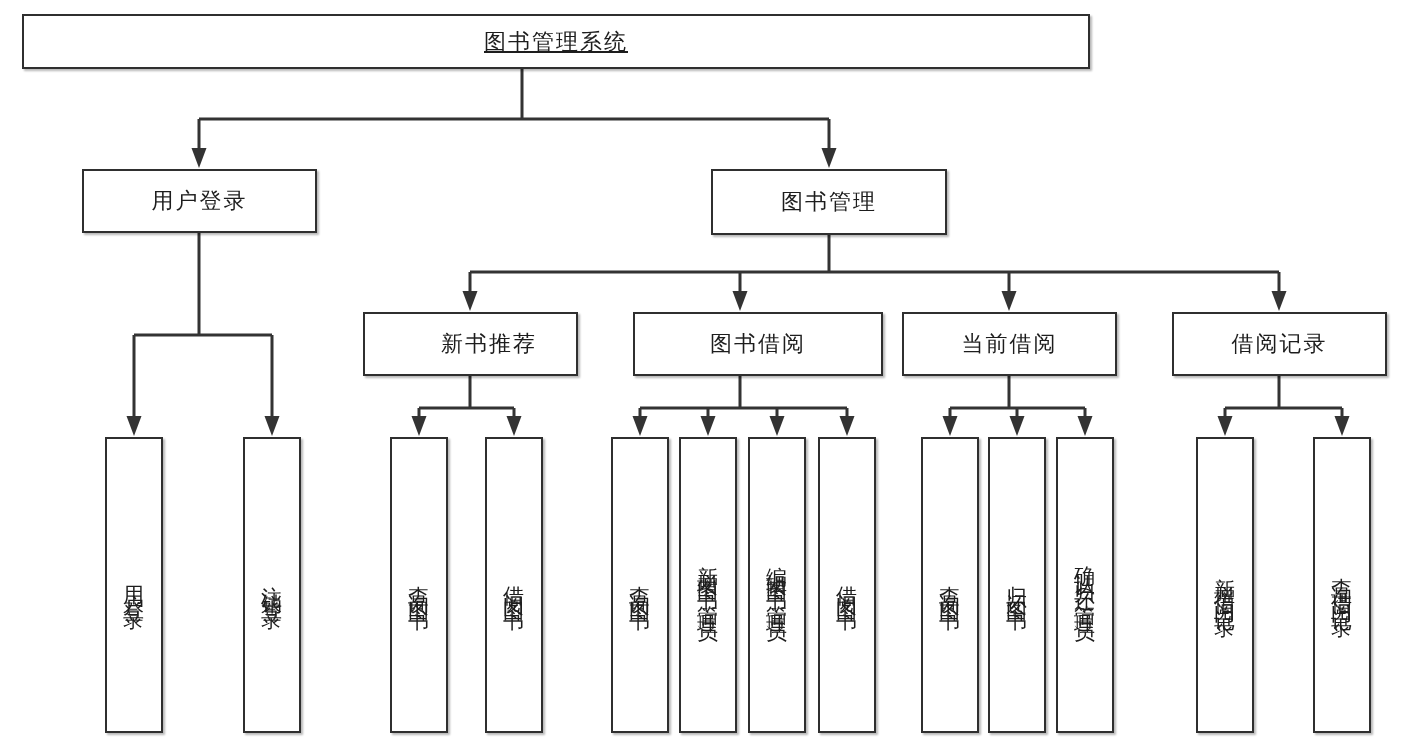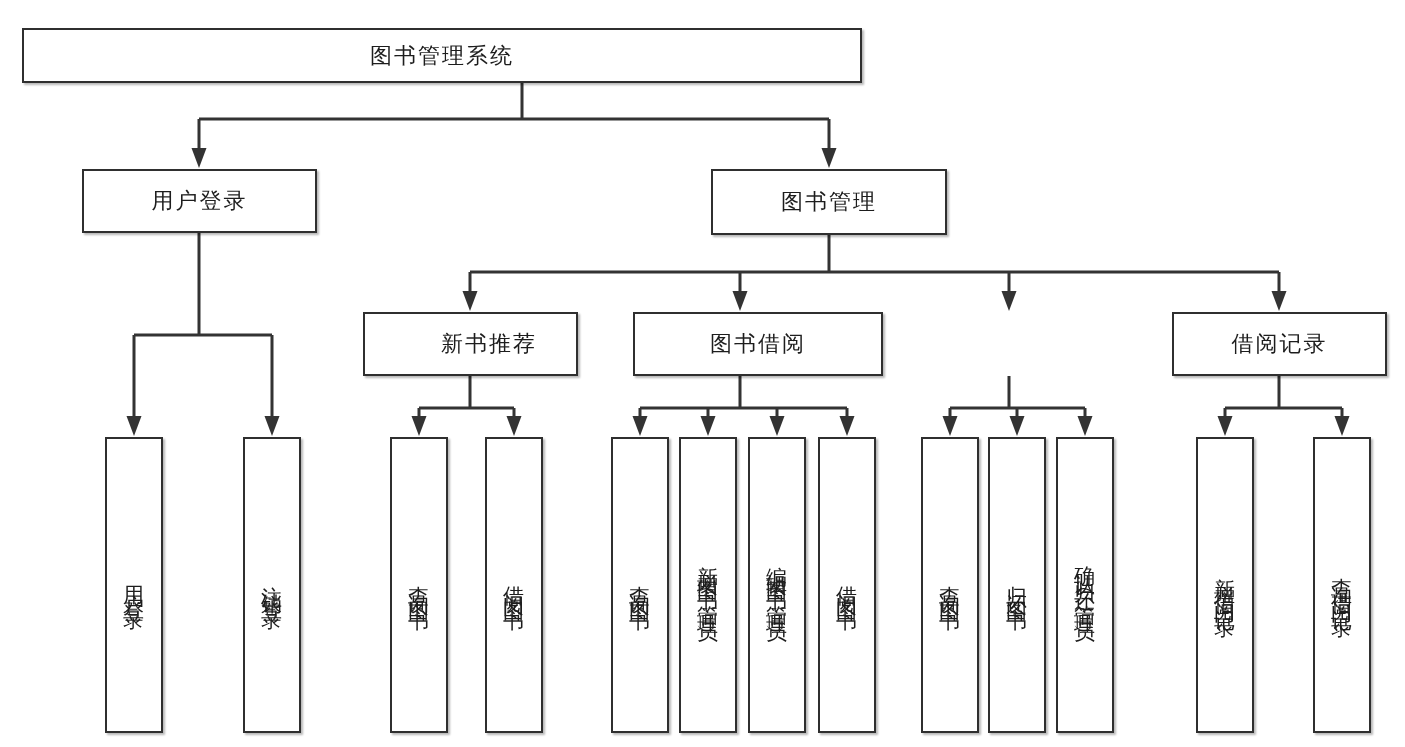--- a/index.html
+++ b/index.html
@@ -103,36 +103,39 @@
     <path d="M1009 376 V408 M950 408 H1085 M950 408 V418 M1017 408 V418 M1085 408 V418"></path>
     <polygon points="942.5,416 957.5,416 950,436"></polygon>
     <polygon points="1009.5,416 1024.5,416 1017,436"></polygon>
     <polygon points="1077.5,416 1092.5,416 1085,436"></polygon>
 
     <path d="M1279 376 V408 M1225 408 H1342 M1225 408 V418 M1342 408 V418"></path>
     <polygon points="1217.5,416 1232.5,416 1225,436"></polygon>
     <polygon points="1334.5,416 1349.5,416 1342,436"></polygon>
   </svg>
 
-  <div class="node h" style="left:22px; top:28px; width:840px; height:55px;">
+  <div class="node h" style="left:22px; top:14px; width:1068px; height:55px;text-decoration:underline;">
     <span>图书管理系统</span>
   </div>
 
   <div class="node h" style="left:82px; top:169px; width:235px; height:64px;">
     <span>用户登录</span>
   </div>
   <div class="node h" style="left:711px; top:169px; width:236px; height:66px;">
     <span>图书管理</span>
   </div>
 
   <div class="node h" style="left:363px; top:312px; width:215px; height:64px;padding-left:37px;">
     <span>新书推荐</span>
   </div>
   <div class="node h" style="left:633px; top:312px; width:250px; height:64px;">
     <span>图书借阅</span>
+  </div>
+  <div class="node h" style="left:902px; top:312px; width:215px; height:64px;">
+    <span>当前借阅</span>
   </div>
   <div class="node h" style="left:1172px; top:312px; width:215px; height:64px;">
     <span>借阅记录</span>
   </div>
 
   <div class="node leaf" style="left:105px;">
     <span class="vtext">用户登录</span>
   </div>
   <div class="node leaf" style="left:243px;">
     <span class="vtext">注销登录</span>

